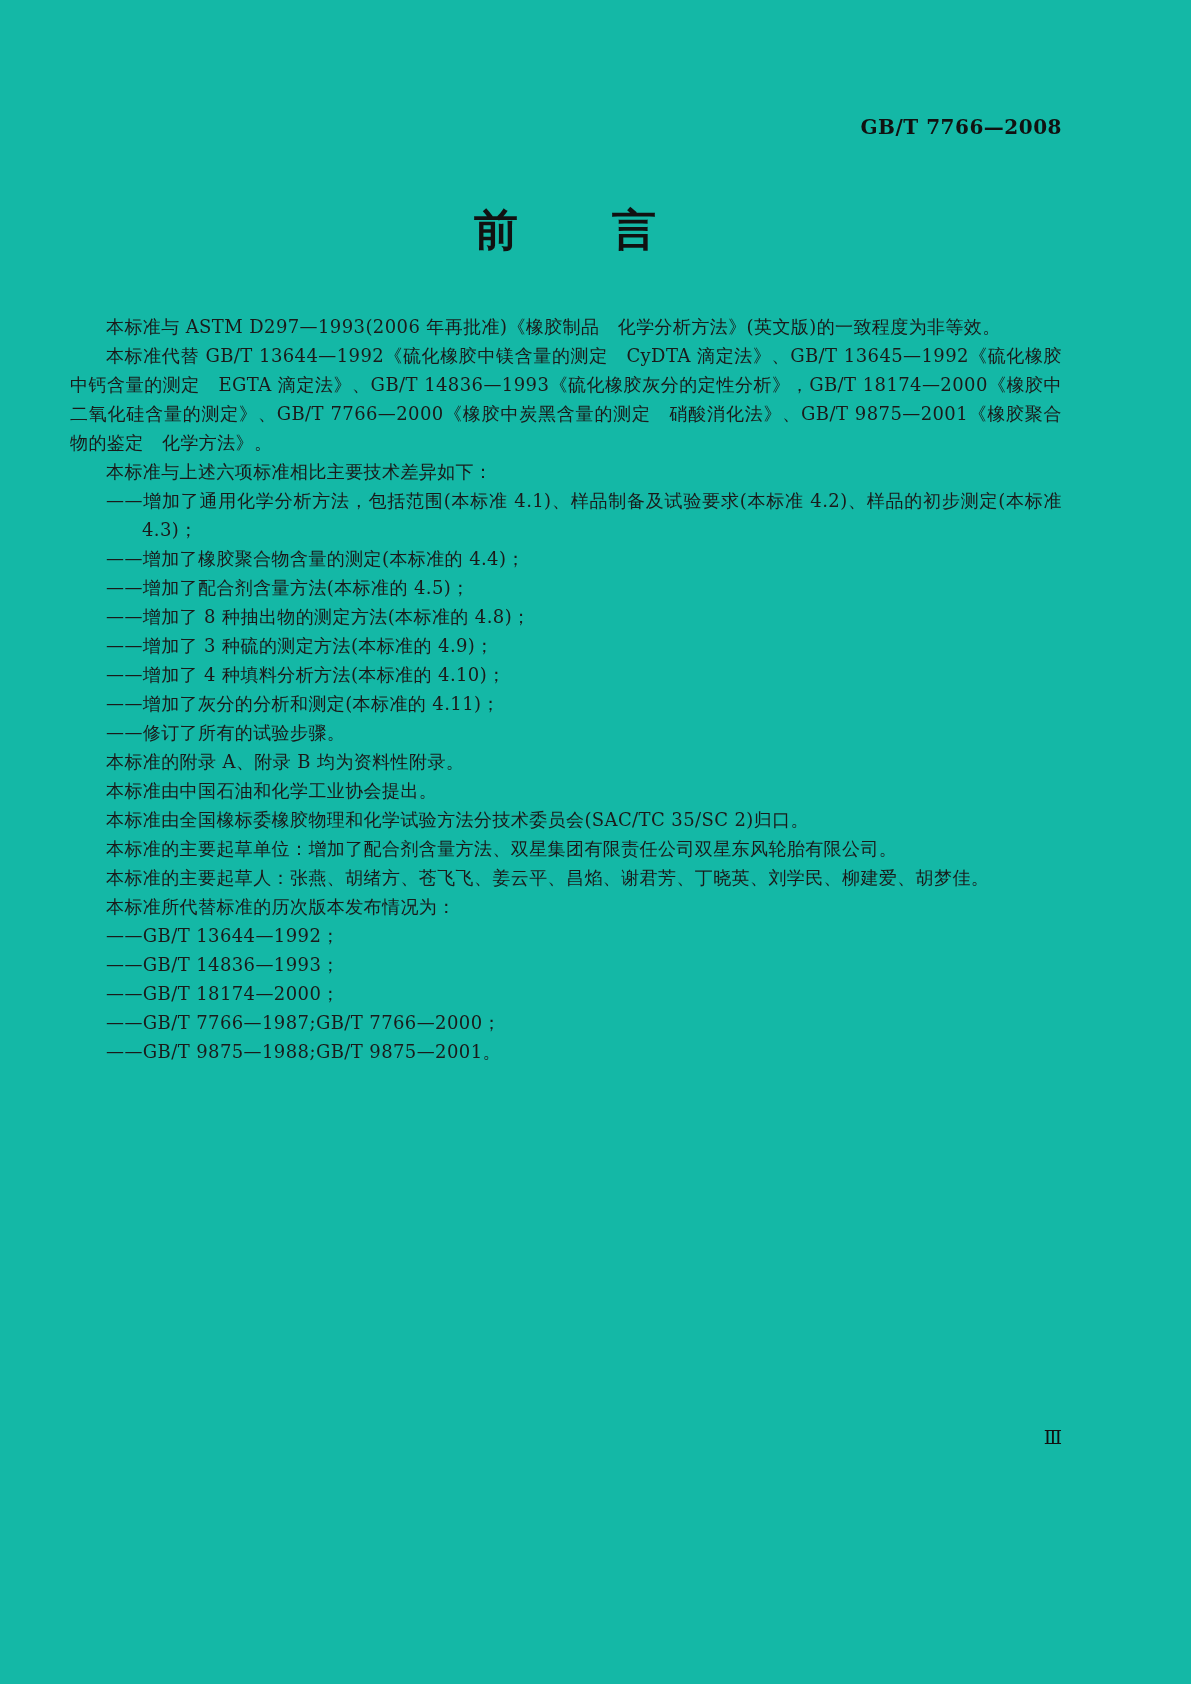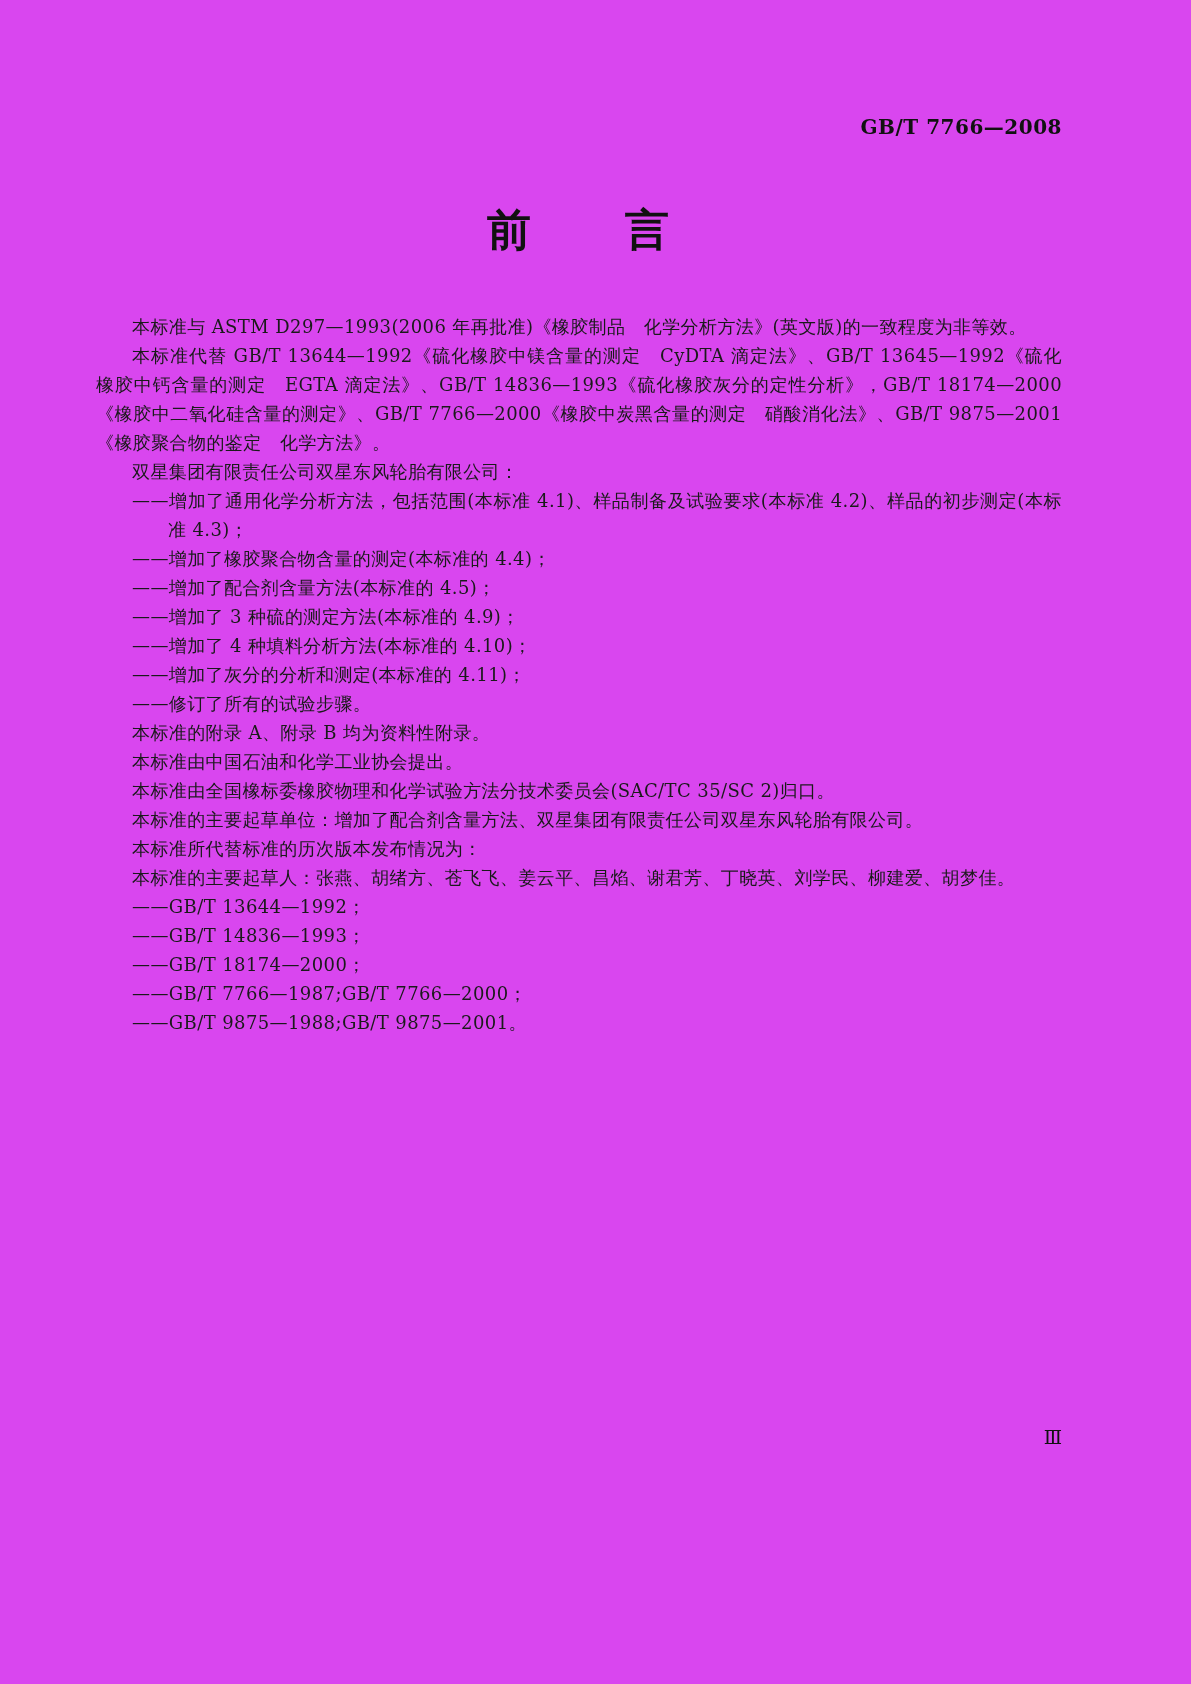--- a/index.html
+++ b/index.html
@@ -5,25 +5,25 @@
   html, body {
     margin: 0;
     padding: 0;
     background: #ffffff;
   }
   .page {
     position: relative;
     width: 1191px;
     height: 1684px;
     margin: 0 auto;
-    background: #d946ef;
+    background: #14b8a6;
     color: #1a1a1a;
     font-family: "DejaVu Serif", "Liberation Serif", serif;
     box-sizing: border-box;
-    padding: 115px 129px 0 96px;
+    padding: 115px 129px 0 70px;
   }
   .doc-header {
     text-align: right;
     font-size: 20px;
     font-weight: bold;
     letter-spacing: 0.5px;
     color: #111111;
   }
   .doc-title {
     margin: 62px 0 52px 0;
@@ -62,34 +62,35 @@
 <body>
 
 <div class="page">
   <div class="doc-header">GB/T 7766—2008</div>
 
   <h1 class="doc-title">前　　言</h1>
 
   <div class="doc-body">
       <p class="indent">本标准与 ASTM D297—1993(2006 年再批准)《橡胶制品　化学分析方法》(英文版)的一致程度为非等效。</p>
       <p class="indent">本标准代替 GB/T 13644—1992《硫化橡胶中镁含量的测定　CyDTA 滴定法》、GB/T 13645—1992《硫化橡胶中钙含量的测定　EGTA 滴定法》、GB/T 14836—1993《硫化橡胶灰分的定性分析》，GB/T 18174—2000《橡胶中二氧化硅含量的测定》、GB/T 7766—2000《橡胶中炭黑含量的测定　硝酸消化法》、GB/T 9875—2001《橡胶聚合物的鉴定　化学方法》。</p>
-      <p class="indent">双星集团有限责任公司双星东风轮胎有限公司：</p>
+      <p class="indent">本标准与上述六项标准相比主要技术差异如下：</p>
       <p class="list">——增加了通用化学分析方法，包括范围(本标准 4.1)、样品制备及试验要求(本标准 4.2)、样品的初步测定(本标准 4.3)；</p>
       <p class="list">——增加了橡胶聚合物含量的测定(本标准的 4.4)；</p>
       <p class="list">——增加了配合剂含量方法(本标准的 4.5)；</p>
+      <p class="list">——增加了 8 种抽出物的测定方法(本标准的 4.8)；</p>
       <p class="list">——增加了 3 种硫的测定方法(本标准的 4.9)；</p>
       <p class="list">——增加了 4 种填料分析方法(本标准的 4.10)；</p>
       <p class="list">——增加了灰分的分析和测定(本标准的 4.11)；</p>
       <p class="list">——修订了所有的试验步骤。</p>
       <p class="indent">本标准的附录 A、附录 B 均为资料性附录。</p>
       <p class="indent">本标准由中国石油和化学工业协会提出。</p>
       <p class="indent">本标准由全国橡标委橡胶物理和化学试验方法分技术委员会(SAC/TC 35/SC 2)归口。</p>
       <p class="indent">本标准的主要起草单位：增加了配合剂含量方法、双星集团有限责任公司双星东风轮胎有限公司。</p>
+      <p class="indent">本标准的主要起草人：张燕、胡绪方、苍飞飞、姜云平、昌焰、谢君芳、丁晓英、刘学民、柳建爱、胡梦佳。</p>
       <p class="indent">本标准所代替标准的历次版本发布情况为：</p>
-      <p class="indent">本标准的主要起草人：张燕、胡绪方、苍飞飞、姜云平、昌焰、谢君芳、丁晓英、刘学民、柳建爱、胡梦佳。</p>
       <p class="list">——GB/T 13644—1992；</p>
       <p class="list">——GB/T 14836—1993；</p>
       <p class="list">——GB/T 18174—2000；</p>
       <p class="list">——GB/T 7766—1987;GB/T 7766—2000；</p>
       <p class="list">——GB/T 9875—1988;GB/T 9875—2001。</p>
     </div>
 
   <div class="page-number">Ⅲ</div>
 </div>
 

